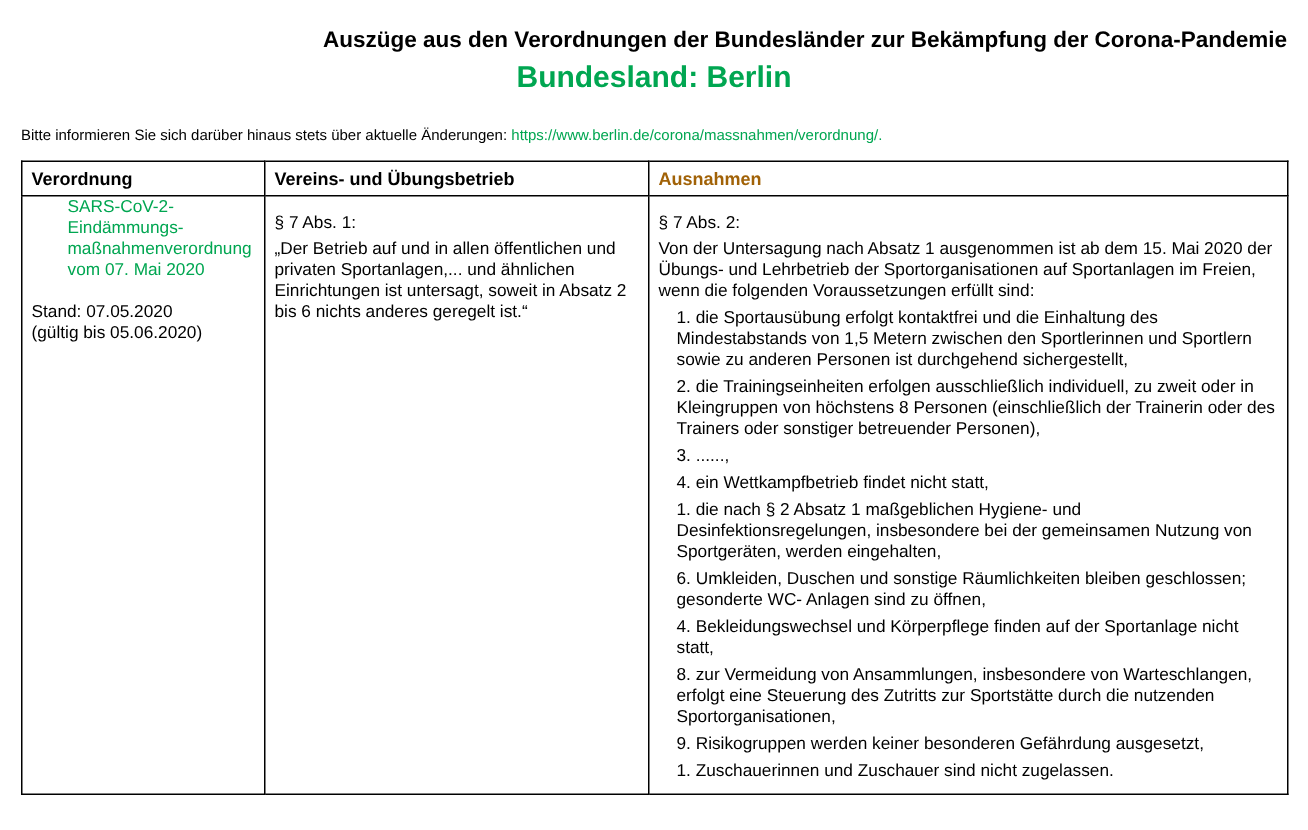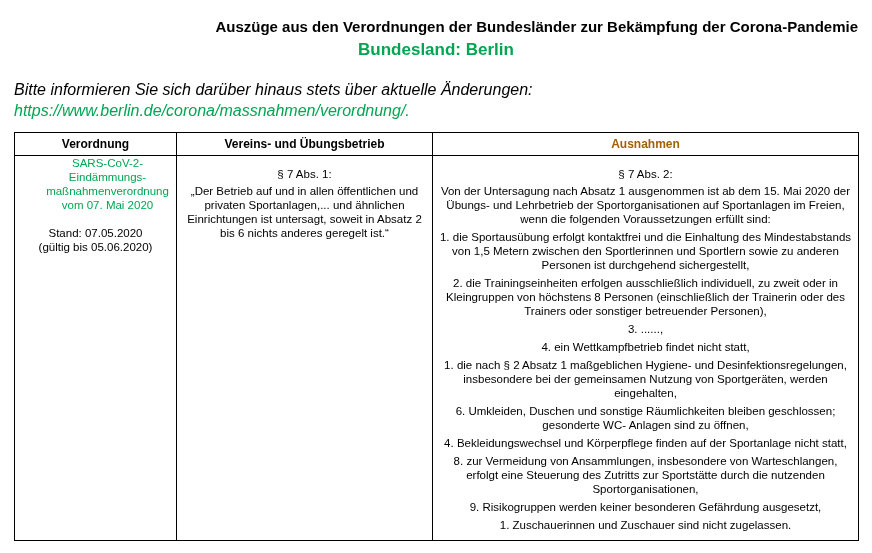--- a/index.html
+++ b/index.html
@@ -15,69 +15,68 @@
   .page { padding: 10px 14px 0 14px; }
 
   .title {
     font-size: 15px;
     font-weight: bold;
     text-align: right;
     margin: 8px 0 4px 0;
     line-height: 1.2;
   }
   .subtitle {
-    font-size: 17px;
+    font-size: 20px;
     font-weight: bold;
     text-align: center;
     color: #00A651;
     margin: 0 0 20px 0;
     line-height: 1.2;
   }
   .note {
-    font-size: 16px;
+    font-size: 10px;
     margin: 0 0 10px 0;
     line-height: 1.3;
-    font-style: italic;
   }
   .note .link {
     color: #00A651;
     text-decoration: none;
     cursor: pointer;
   }
 
   table.reg {
     border-collapse: collapse;
     width: 844px;
     table-layout: fixed;
     font-size: 11.5px;
   }
   table.reg th, table.reg td {
     border: 1px solid #000;
     vertical-align: top;
-    text-align: center;
+    text-align: left;
     padding: 0 6px 4px 6px;
   }
   table.reg th {
     font-size: 12px;
     font-weight: bold;
     padding-top: 4px;
     padding-bottom: 4px;
   }
   th.green-header { color: #a16207; }
 
   td p {
     margin: 0 0 3px 0;
     line-height: 14px;
   }
   .green-text { color: #00A651; margin-left: 24px; }
   .cell-heading { font-weight: normal; margin-top: 11px; }
   .name-block { margin-bottom: 14px; }
   .stand-line { margin-bottom: 0; }
   .intro-block { margin-bottom: 4px; }
-  .item { margin-bottom: 4px; }
+  .item { margin-bottom: 4px; margin-left: 12px; }
   .quote-block { margin-top: 1px; }
 </style>
 </head>
 <body>
 
 <div class="page">
 
   <div class="title">Auszüge aus den Verordnungen der Bundesländer zur Bekämpfung der Corona-Pandemie</div>
   <div class="subtitle">Bundesland: Berlin</div>
 

